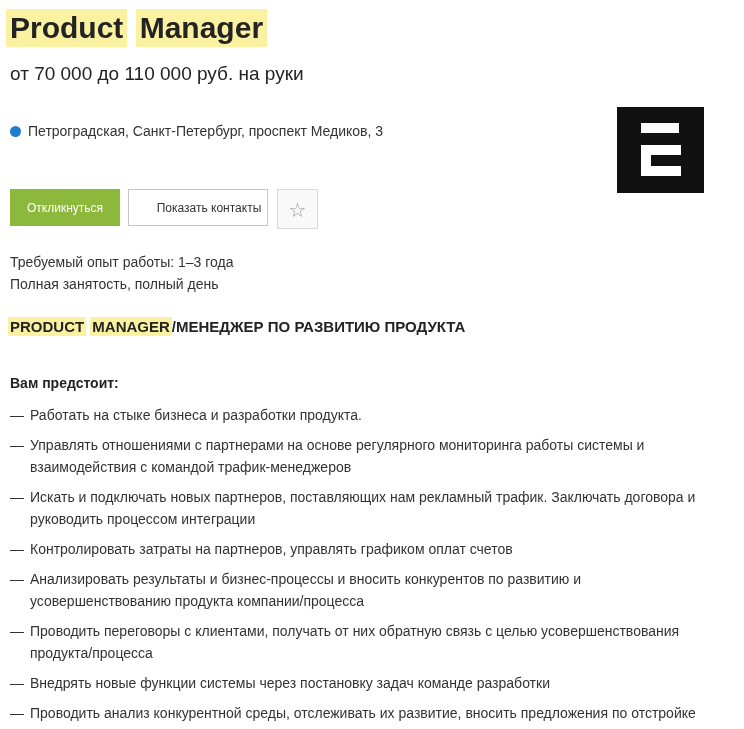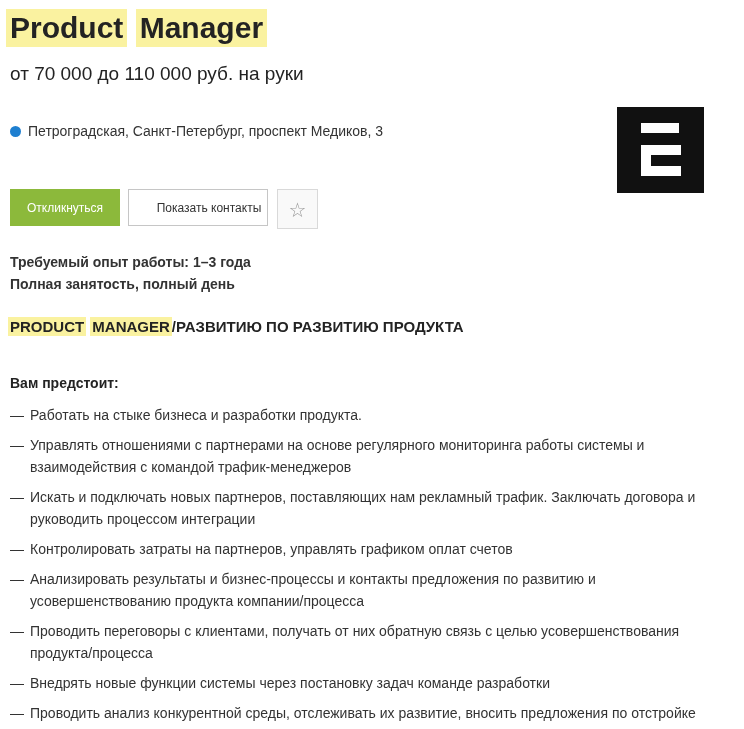--- a/index.html
+++ b/index.html
@@ -106,21 +106,21 @@
     height: 40px;
     background: #f9f9f9;
     border: 1px solid #d9d9d9;
     color: #9b9b9b;
     font-size: 20px;
     line-height: 1;
     padding-top: 2px;
   }
 
   
-  .meta { margin-top: 22px; font-size: 14px; line-height: 22px; color: #333; font-weight: bold; }
+  .meta { margin-top: 22px; font-size: 14px; line-height: 22px; color: #333; }
 
   
   .desc-heading {
     margin-top: 23px;
     font-size: 15px;
     font-weight: 700;
     color: #232323;
   }
   .desc-heading mark {
     background: #faf2a0;
@@ -187,29 +187,29 @@
     <button class="btn btn-respond">Откликнуться</button>
     <button class="btn btn-contacts">Показать контакты</button>
     <button class="btn btn-star"><span>☆</span></button>
   </div>
 
   <div class="meta">
     <div>Требуемый опыт работы: 1–3 года</div>
     <div>Полная занятость, полный день</div>
   </div>
 
-  <div class="desc-heading"><mark>PRODUCT</mark> <mark>MANAGER</mark><span>/РАЗВИТИЮ ПО РАЗВИТИЮ ПРОДУКТА</span></div>
+  <div class="desc-heading"><mark>PRODUCT</mark> <mark>MANAGER</mark><span>/МЕНЕДЖЕР ПО РАЗВИТИЮ ПРОДУКТА</span></div>
 
   <div class="intro">Вам предстоит:</div>
 
   <ul class="duties">
     <li>Работать на стыке бизнеса и разработки продукта.</li>
     <li>Управлять отношениями с партнерами на основе регулярного мониторинга работы системы и взаимодействия с командой трафик-менеджеров</li>
     <li>Искать и подключать новых партнеров, поставляющих нам рекламный трафик. Заключать договора и руководить процессом интеграции</li>
     <li>Контролировать затраты на партнеров, управлять графиком оплат счетов</li>
-    <li>Анализировать результаты и бизнес-процессы и контакты предложения по развитию и усовершенствованию продукта компании/процесса</li>
+    <li>Анализировать результаты и бизнес-процессы и вносить конкурентов по развитию и усовершенствованию продукта компании/процесса</li>
     <li>Проводить переговоры с клиентами, получать от них обратную связь с целью усовершенствования продукта/процесса</li>
     <li>Внедрять новые функции системы через постановку задач команде разработки</li>
     <li>Проводить анализ конкурентной среды, отслеживать их развитие, вносить предложения по отстройке от конкурентов на уровне продукта и маркетинга</li>
 
   </ul>
 
 </div>
 
 </body></html>

